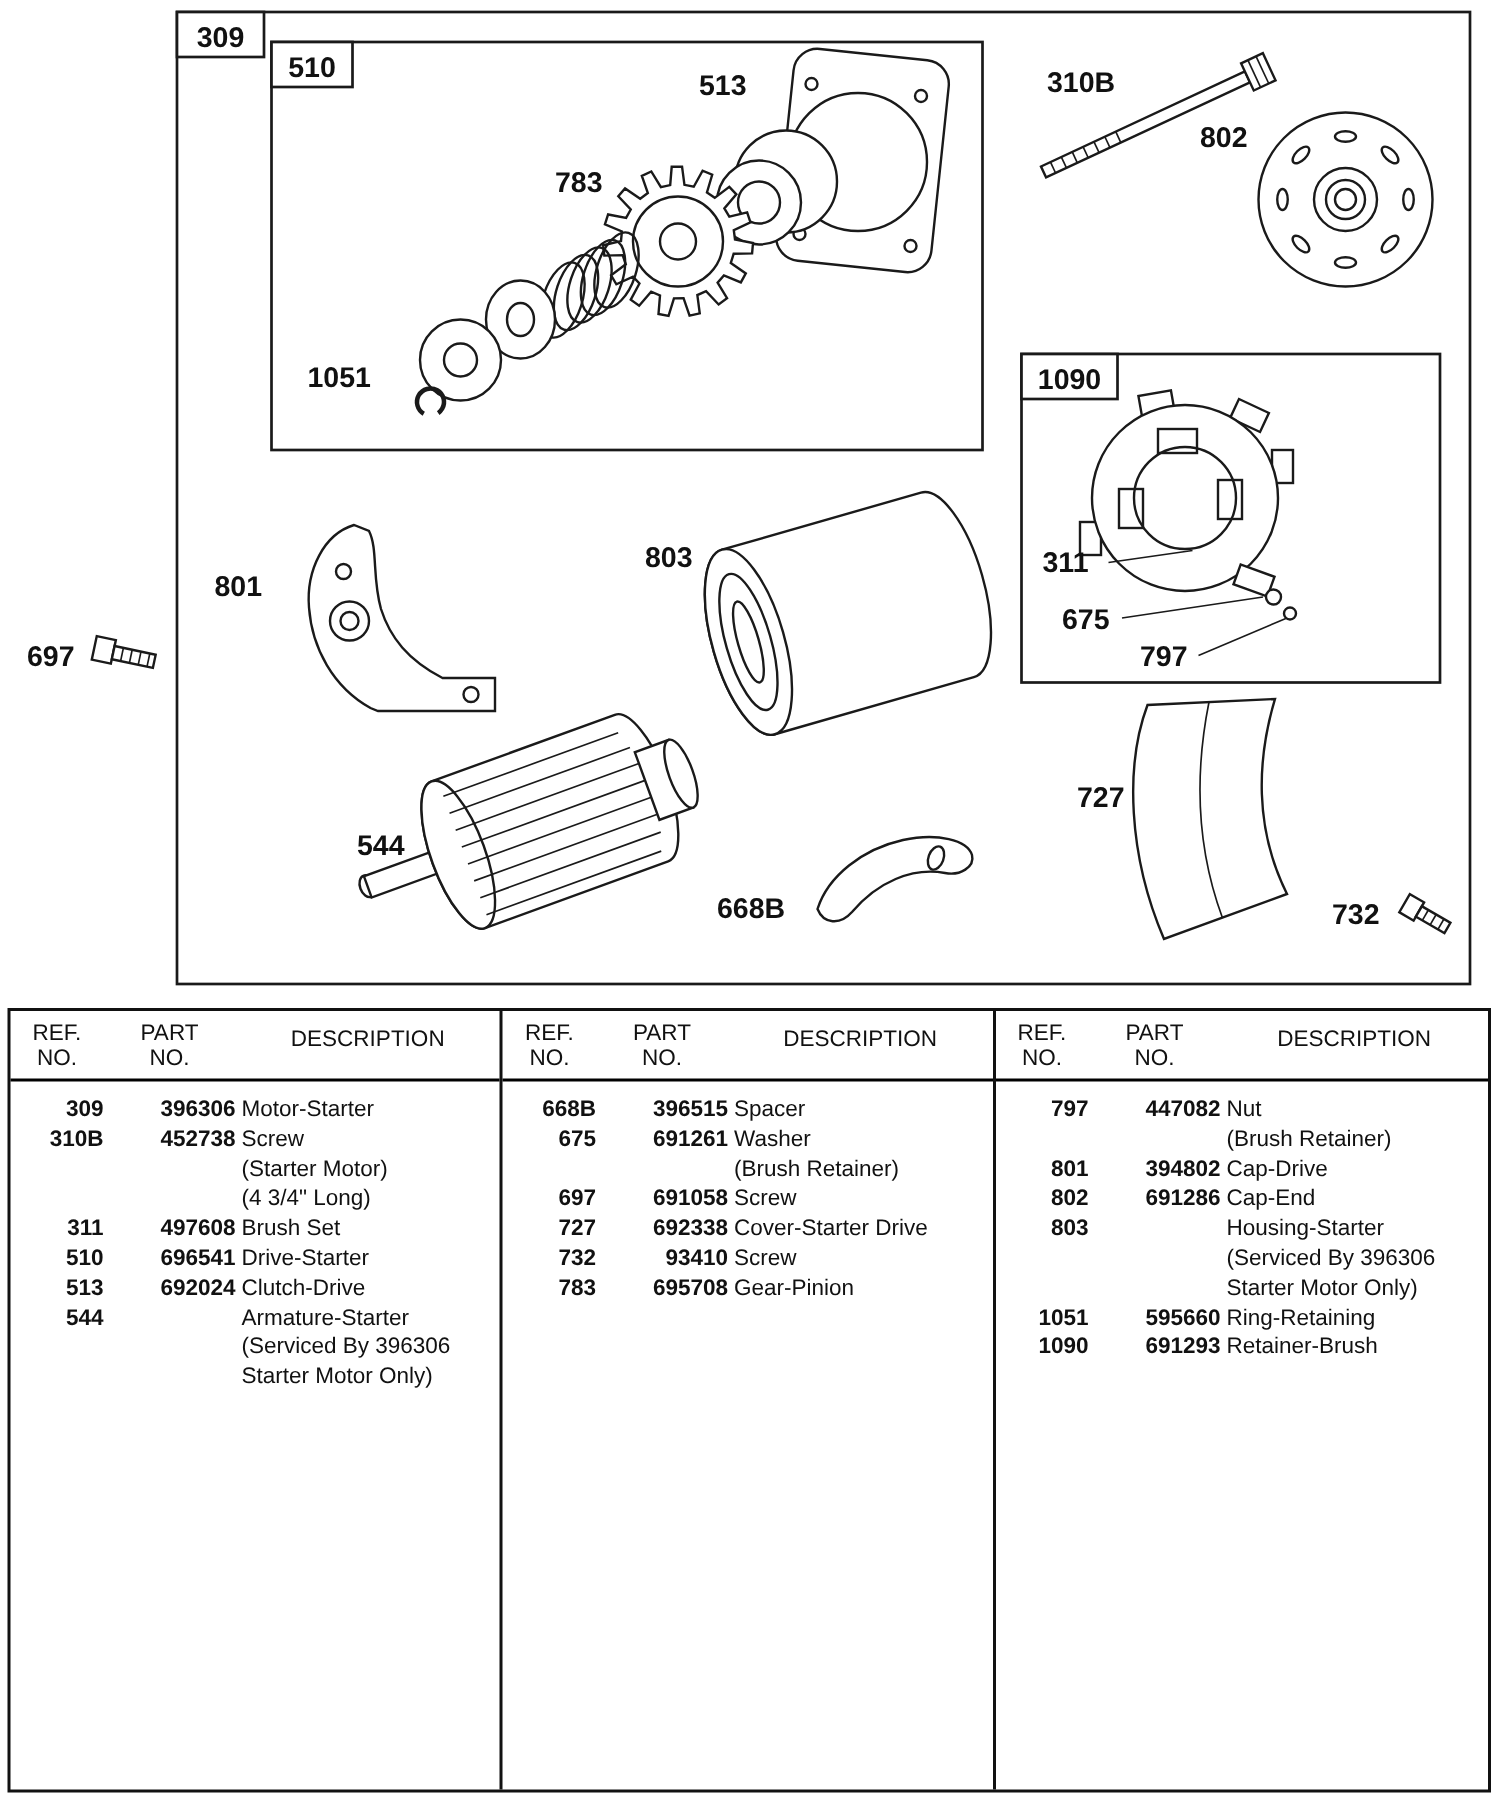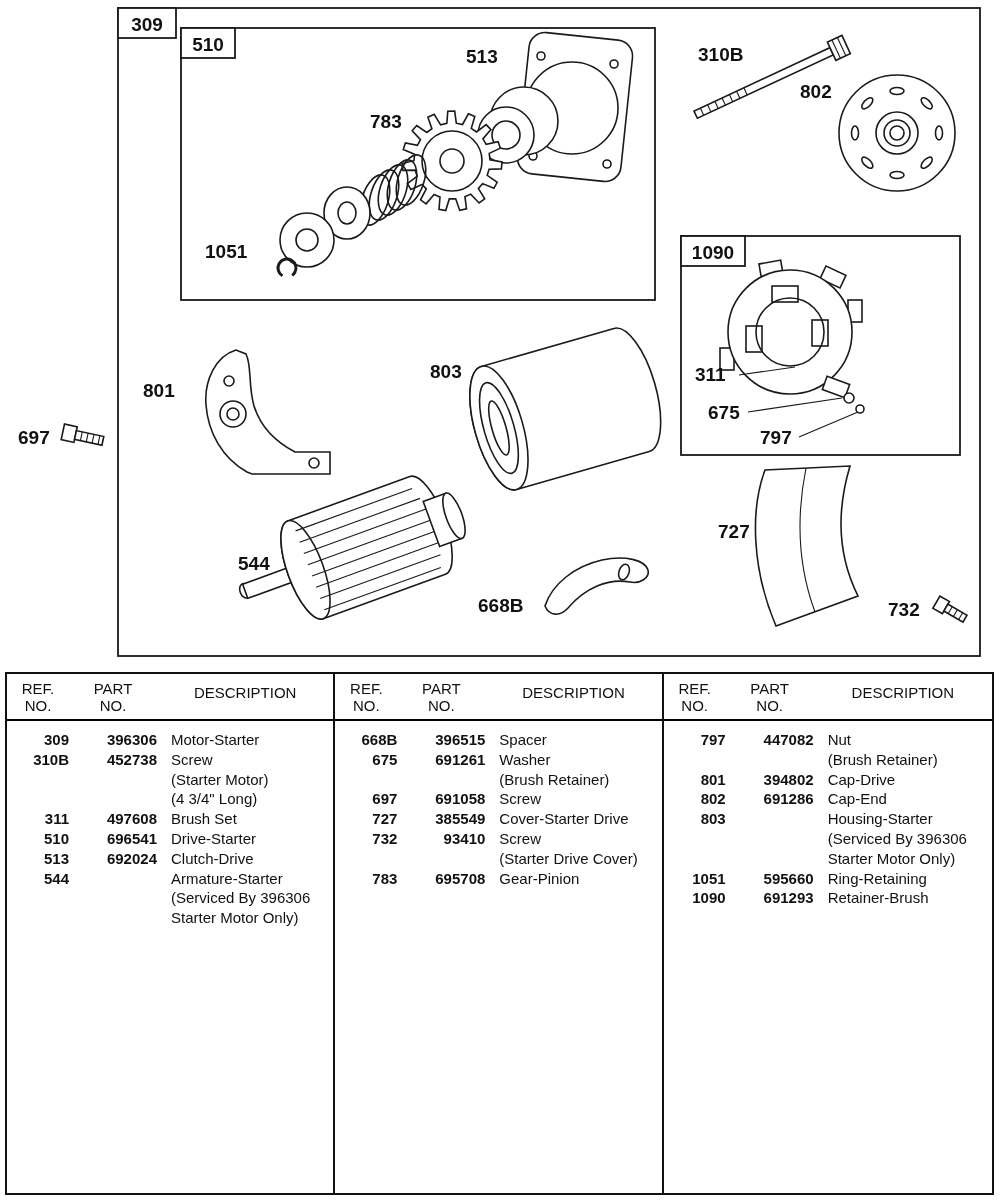--- a/index.html
+++ b/index.html
@@ -20,21 +20,21 @@
                  border:2px solid #111; display:flex; background:#fff; }
   .tcol { width:33.3333%; border-right:2px solid #111; display:flex; flex-direction:column; }
   .tcol:last-child { border-right:none; }
   .thead { display:grid; grid-template-columns:62px 88px 1fr; height:47px;
            border-bottom:2px solid #000000; font-size:15px; padding-top:6px; }
   .hcell { display:flex; flex-direction:column; align-items:center; line-height:17px; }
   .hdesc { justify-content:center; padding-bottom:15px; }
   .rows { padding-top:9px; font-size:15px; }
   .row  { display:grid; grid-template-columns:62px 88px 1fr; line-height:19.8px; }
   .row .ref, .row .part { text-align:right; font-weight:bold; white-space:pre; }
-  .row .desc { padding-left:14px; white-space:pre; }
+  .row .desc { padding-left:4px; white-space:pre; }
 </style>
 </head>
 <body>
 
 <svg id="diagram" width="1000" height="670" viewBox="0 0 1000 670">
 
   <rect x="118" y="8" width="862" height="648" class="box"></rect>
   <rect x="118" y="8" width="58" height="30" class="labelbox"></rect>
   <text x="147" y="31" text-anchor="middle" class="lbl">309</text>
 
@@ -302,34 +302,29 @@
           <span class="part"></span>
           <span class="desc">(Brush Retainer)</span>
         </div>
         <div class="row">
           <span class="ref">697</span>
           <span class="part">691058</span>
           <span class="desc">Screw</span>
         </div>
         <div class="row">
           <span class="ref">727</span>
-          <span class="part">385549</span>
+          <span class="part">692338</span>
           <span class="desc">Cover-Starter Drive</span>
         </div>
         <div class="row">
           <span class="ref">732</span>
           <span class="part">93410</span>
           <span class="desc">Screw</span>
         </div>
         <div class="row">
-          <span class="ref"></span>
-          <span class="part"></span>
-          <span class="desc">(Starter Drive Cover)</span>
-        </div>
-        <div class="row">
           <span class="ref">783</span>
           <span class="part">695708</span>
           <span class="desc">Gear-Pinion</span>
         </div>
       </div>
   </div>
 
   <div class="tcol">
     <div class="thead">
       <div class="hcell">

